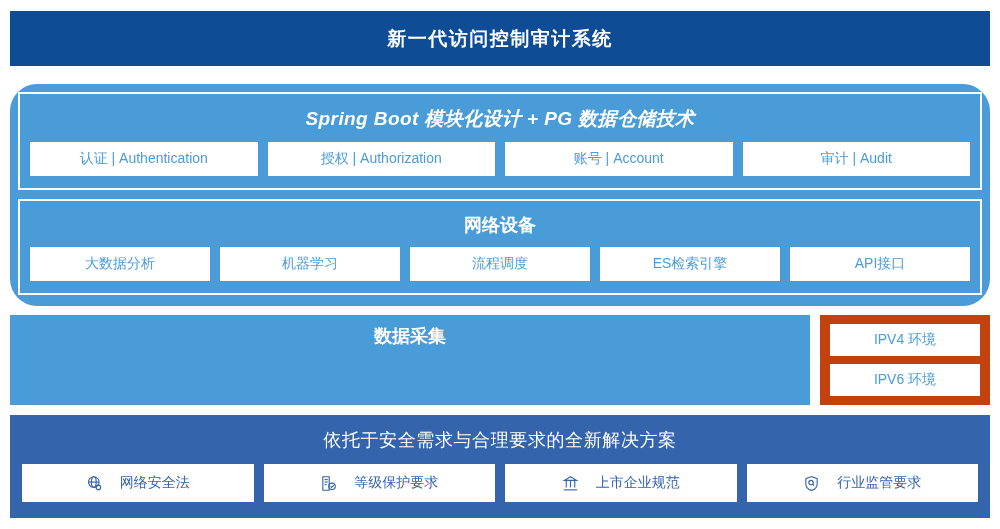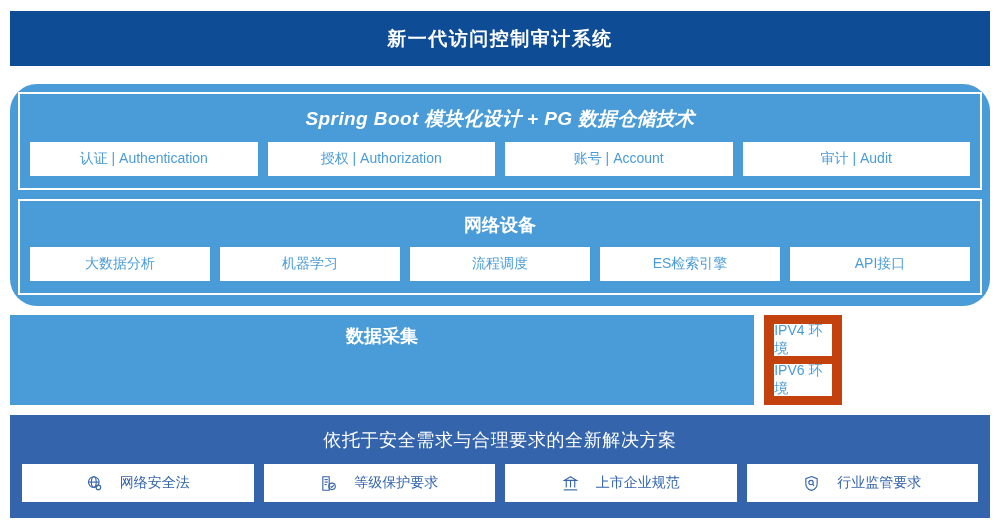--- a/index.html
+++ b/index.html
@@ -85,21 +85,21 @@
     color: #4a9cd8;
     font-size: 14px;
     box-sizing: border-box;
   }
 
   
   .collect-row {
     position: absolute;
     left: 10px;
     top: 315px;
-    width: 832px;
+    width: 980px;
     height: 90px;
     display: flex;
     gap: 10px;
   }
   .collect-main {
     width: 800px;
     background: #4a9cd8;
     box-sizing: border-box;
     padding: 6px 12px 12px 12px;
   }

